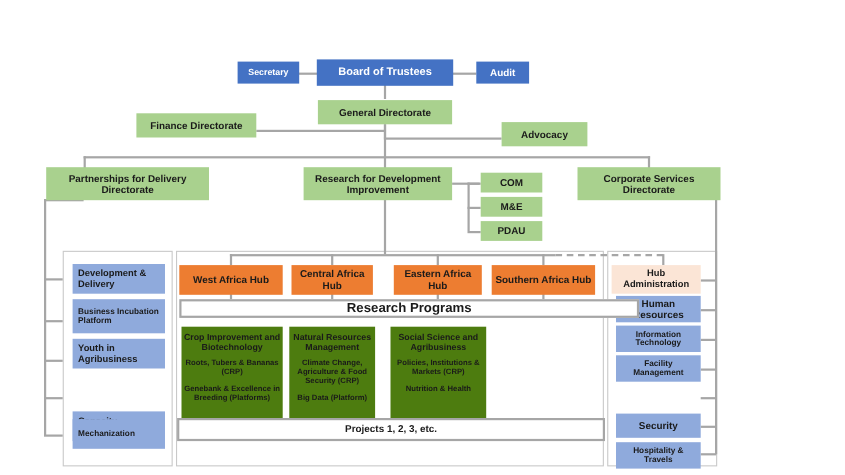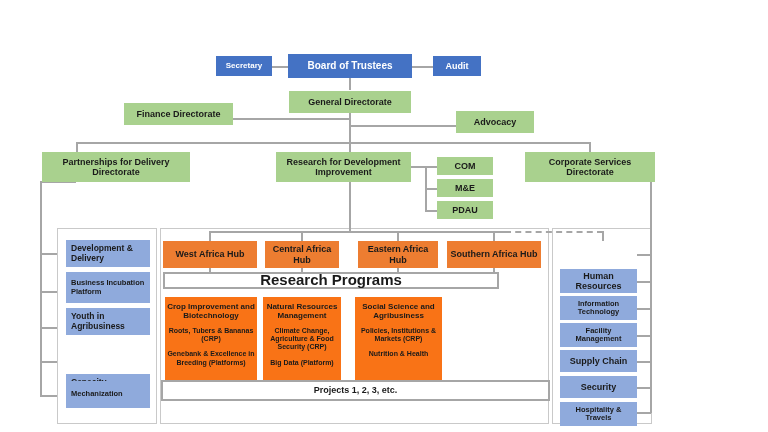--- a/index.html
+++ b/index.html
@@ -48,21 +48,21 @@
     position:absolute; z-index:1; width:0;
     border-left:2px dashed #A6A6A6;
   }
   
   .panel{
     position:absolute; box-sizing:border-box;
     border:1px solid #C9C9C9; z-index:0;
   }
   .prog-card{
     position:absolute; box-sizing:border-box;
-    background:#f97316; color:#1a1a1a;
+    background:#4d7c0f; color:#1a1a1a;
     display:flex; flex-direction:column;
     align-items:center; justify-content:flex-start;
     text-align:center; z-index:5;
     padding:5px 2px 3px 2px; gap:7px;
   }
   .prog-title{ font-weight:bold; line-height:1.15; }
   .prog-item{ font-weight:bold; line-height:1.15; }
 </style>
 </head>
 <body>
@@ -152,33 +152,33 @@
   <div class="box green" style="left:437px; top:157px; width:56px; height:18px; font-size:9px;">COM</div>
   <div class="box green" style="left:437px; top:179px; width:56px; height:18px; font-size:9px;">M&amp;E</div>
   <div class="box green" style="left:437px; top:201px; width:56px; height:18px; font-size:9px;">PDAU</div>
 
   <div class="box steel" style="left:66px; top:240px; width:84px; height:27px; font-size:8.5px; justify-content:flex-start; text-align:left; padding-left:5px;">Development &amp; Delivery</div>
   <div class="box steel" style="left:66px; top:272px; width:84px; height:31px; font-size:7.5px; justify-content:flex-start; text-align:left; padding-left:5px;">Business Incubation Platform</div>
   <div class="box steel" style="left:66px; top:308px; width:84px; height:27px; font-size:8.5px; justify-content:flex-start; text-align:left; padding-left:5px;">Youth in Agribusiness</div>
   <div class="box steel" style="left:66px; top:342px; width:84px; height:27px; font-size:8.5px; justify-content:flex-start; text-align:left; padding-left:5px;margin-top:32px;">Capacity Development</div>
   <div class="box steel" style="left:66px; top:381px; width:84px; height:27px; font-size:7.5px; justify-content:flex-start; text-align:left; padding-left:5px;">Mechanization</div>
 
+  <div class="box peach" style="left:556px; top:241px; width:81px; height:26px; font-size:8.5px;">Hub Administration</div>
   <div class="box steel" style="left:560px; top:269px; width:77px; height:24px; font-size:9px;">Human Resources</div>
   <div class="box steel" style="left:560px; top:296px; width:77px; height:24px; font-size:7.5px;">Information Technology</div>
   <div class="box steel" style="left:560px; top:323px; width:77px; height:24px; font-size:7.5px;">Facility Management</div>
-  <div class="box steel" style="left:560px; top:350px; width:77px; height:22px; font-size:9px;">Supply Chain</div>
   <div class="box steel" style="left:560px; top:376px; width:77px; height:22px; font-size:9px;">Security</div>
   <div class="box steel" style="left:560px; top:402px; width:77px; height:24px; font-size:7.5px;">Hospitality &amp; Travels</div>
 
   <div class="box orange" style="left:163px; top:241px; width:94px; height:27px; font-size:9px;">West Africa Hub</div>
   <div class="box orange" style="left:265px; top:241px; width:74px; height:27px; font-size:9px;">Central Africa Hub</div>
   <div class="box orange" style="left:358px; top:241px; width:80px; height:27px; font-size:9px;">Eastern Africa Hub</div>
   <div class="box orange" style="left:447px; top:241px; width:94px; height:27px; font-size:9px;">Southern Africa Hub</div>
 
-  <div class="box white" style="left:163px; top:272px; width:336px; height:17px; font-size:15px;">Research Programs</div>
+  <div class="box white" style="left:163px; top:272px; width:418px; height:17px; font-size:12px;">Research Programs</div>
 
   <div class="prog-card" style="left:165px; top:297px; width:92px; height:92px;">
     <div class="prog-title" style="font-size:8px;">Crop Improvement and Biotechnology</div>
     <div class="prog-item" style="font-size:7px;">Roots, Tubers &amp; Bananas (CRP)</div>
     <div class="prog-item" style="font-size:7px;">Genebank &amp; Excellence in Breeding (Platforms)</div>
   </div>
 
   <div class="prog-card" style="left:263px; top:297px; width:78px; height:92px;">
     <div class="prog-title" style="font-size:8px;">Natural Resources Management</div>
     <div class="prog-item" style="font-size:7px;">Climate Change, Agriculture &amp; Food Security (CRP)</div>

